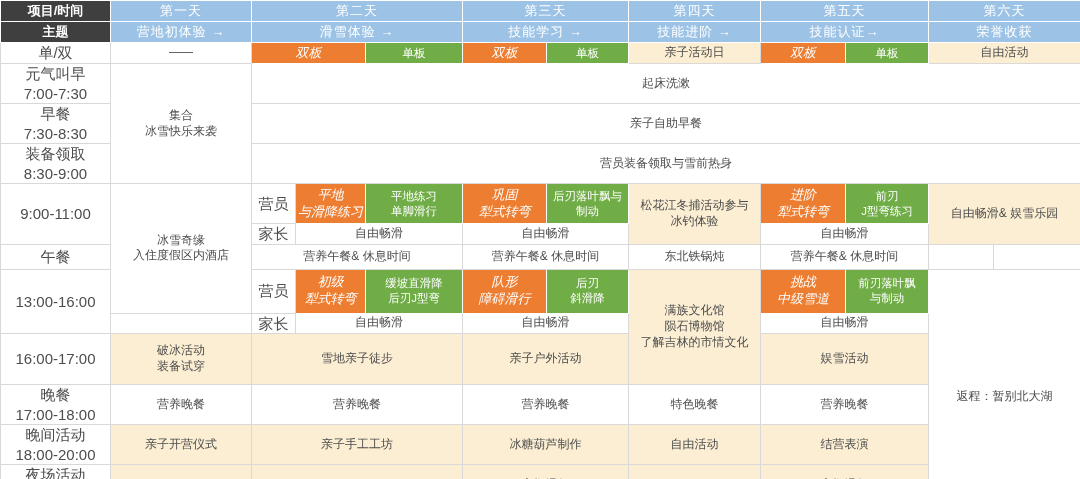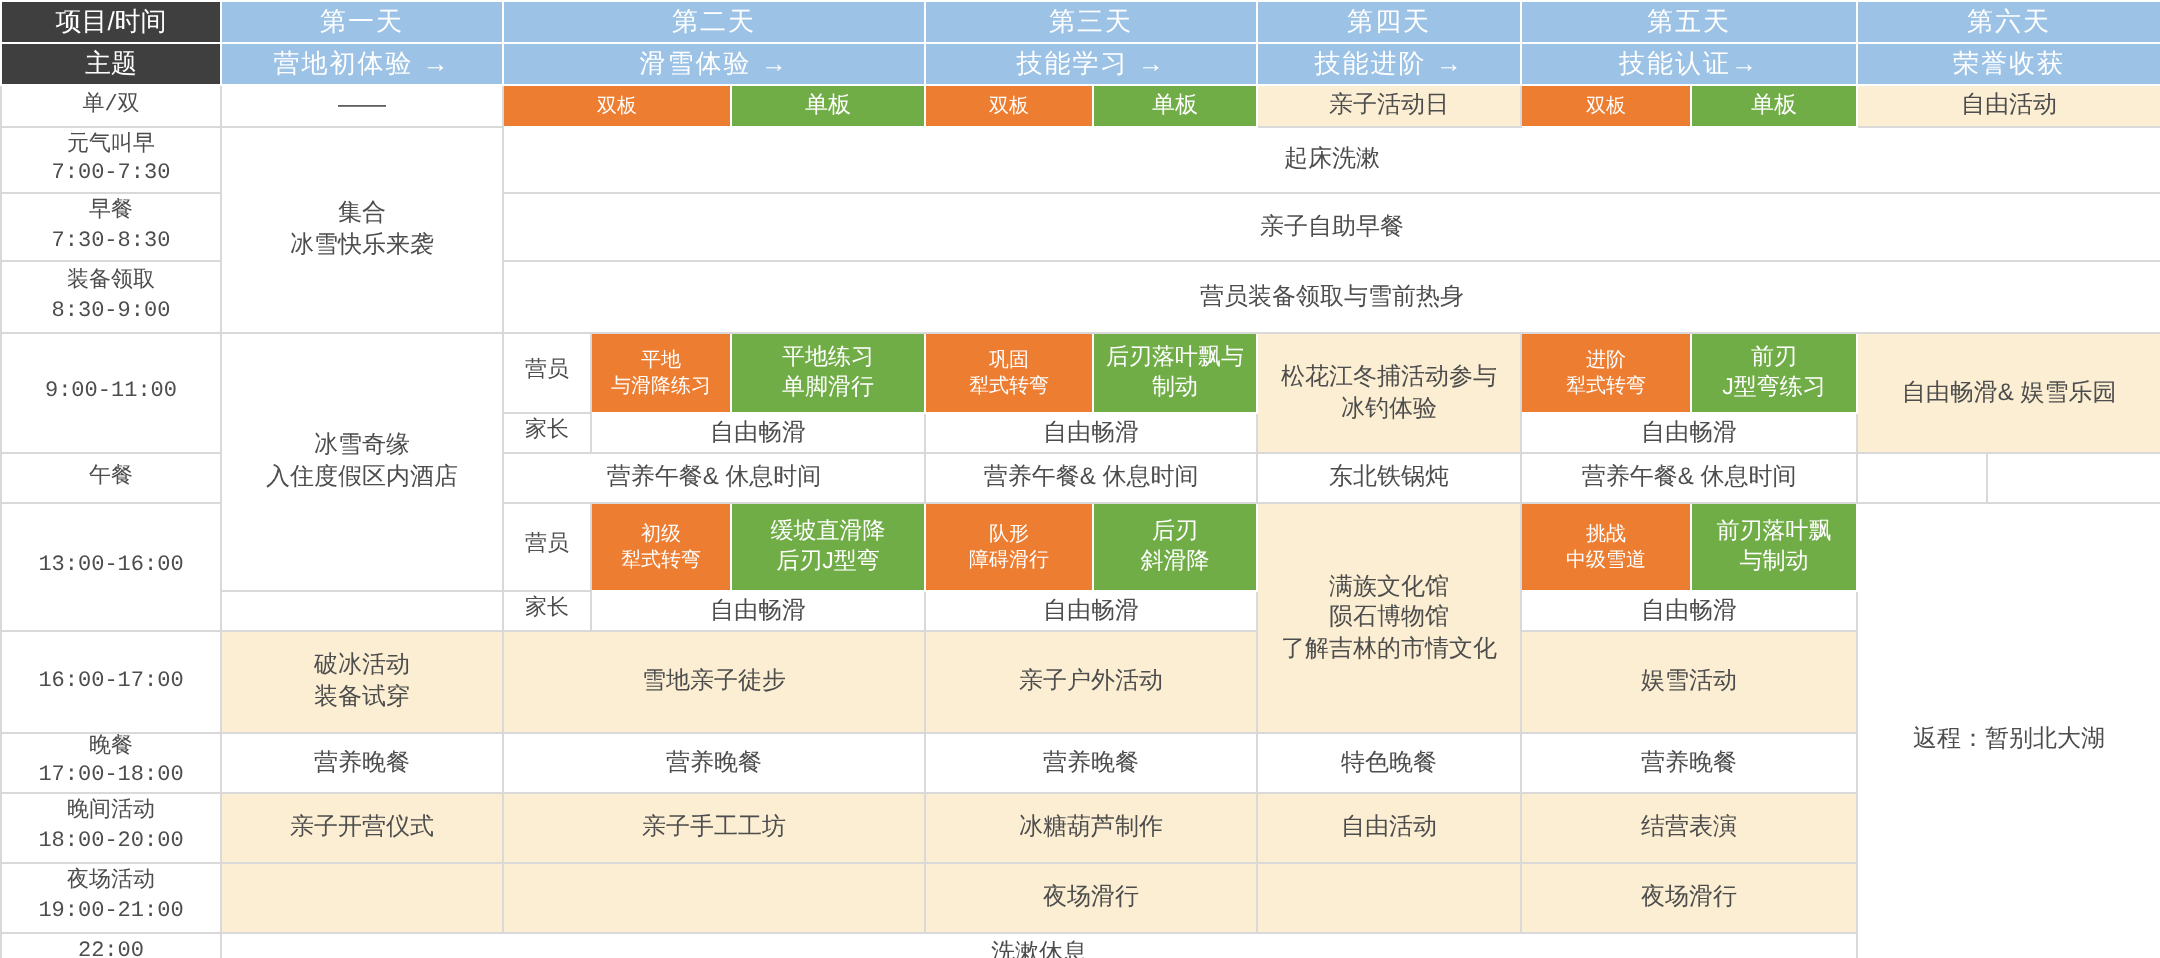--- a/index.html
+++ b/index.html
@@ -14,26 +14,26 @@
     border:1px solid #d9d9d9;
     text-align:center;
     vertical-align:middle;
     white-space:pre-line;
     font-size:12px;
     color:#4d4d4d;
     padding:0 2px;
     line-height:1.3;
     overflow:hidden;
   }
-  td.dark{background:#3f3f3f;color:#ffffff;font-weight:normal;font-size:13px;border-color:#ffffff;}
+  td.dark{background:#3f3f3f;color:#ffffff;font-weight:bold;font-size:13px;border-color:#ffffff;}
   td.blue{background:#9cc3e6;color:#ffffff;font-weight:normal;font-size:13px;border-color:#ffffff;letter-spacing:1px;}
-  td.orange{background:#ed7d31;color:#ffffff;border-color:#ffffff;font-size:10px;}
+  td.orange{background:#ed7d31;color:#ffffff;border-color:#ffffff;font-size:13px;font-style:italic;}
   td.green{background:#70ad47;color:#ffffff;border-color:#ffffff;font-size:11.5px;}
   td.cream{background:#fbeed3;}
-  td.label{font-size:11px;font-family:Liberation Mono, monospace;}
+  td.label{font-size:15px;}
 </style>
 </head>
 <body>
 
 <table class="schedule">
   <colgroup>
     <col style="width:110px">
       <col style="width:141px">
     <col style="width:44px">
       <col style="width:70px">

